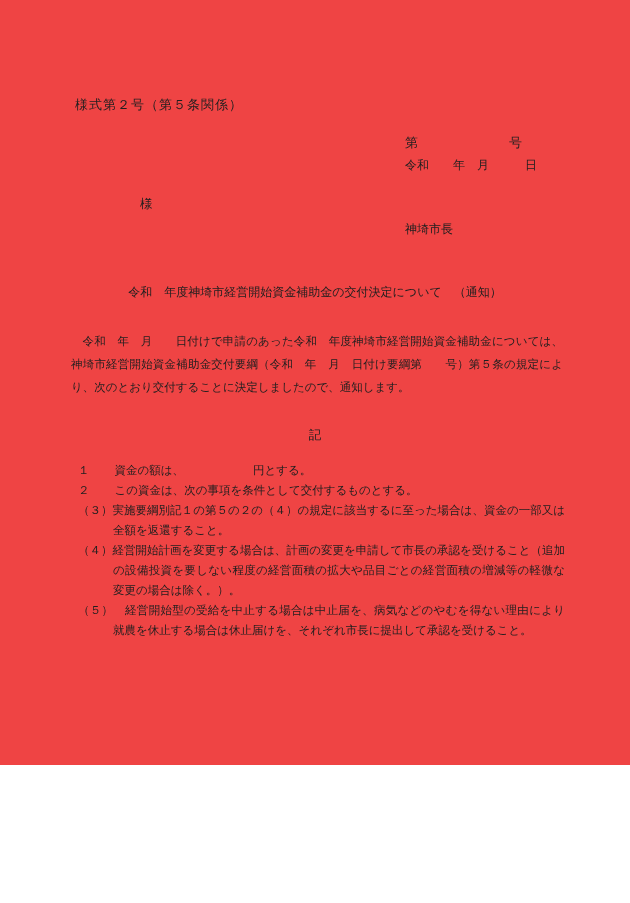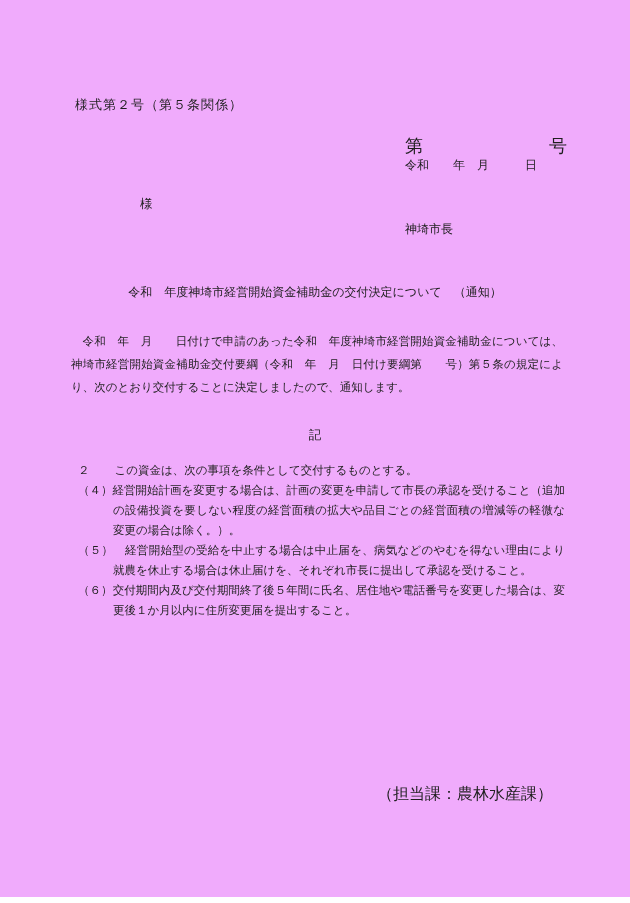--- a/index.html
+++ b/index.html
@@ -1,28 +1,28 @@
 <!DOCTYPE html>
 <html><head>
 <meta charset="utf-8">
 <style>
   * { margin: 0; padding: 0; box-sizing: border-box; }
   html, body { background: #ffffff; }
   .page {
     position: relative;
     width: 630px;
-    height: 897px;
-    background: #f0abfc;
+    height: 765px;
+    background: #ef4444;
     color: #1f1f1f;
     font-family: "Liberation Serif", "DejaVu Serif", serif;
     font-size: 11.5px;
     overflow: hidden;
   }
   .form-label   { position: absolute; top: 96px;  left: 75px; font-size: 13px; letter-spacing: 1px; }
-  .doc-number   { position: absolute; top: 134px; left: 405px; font-size: 18px; }
+  .doc-number   { position: absolute; top: 134px; left: 405px; font-size: 13px; }
   .date-line    { position: absolute; top: 157px; left: 405px; font-size: 12px; }
   .addressee    { position: absolute; top: 196px; left: 140px; font-size: 12.5px; }
   .sender       { position: absolute; top: 221px; left: 405px; font-size: 12px; }
   .doc-title    { position: absolute; top: 284px; left: 0; width: 630px; text-align: center; font-size: 12px; }
   .body-par     {
     position: absolute; top: 330px; left: 71px; width: 492px;
     line-height: 23px; text-indent: 1em; text-align: justify;
     overflow-wrap: break-word;
   }
   .record-head  { position: absolute; top: 427px; left: 0; width: 630px; text-align: center; font-size: 12.5px; }
@@ -48,29 +48,30 @@
   <div class="sender">神埼市長</div>
 
   <div class="doc-title">令和　年度神埼市経営開始資金補助金の交付決定について　（通知）</div>
 
   <div class="body-par">令和　年　月　　日付けで申請のあった令和　年度神埼市経営開始資金補助金については、神埼市経営開始資金補助金交付要綱（令和　年　月　日付け要綱第　　号）第５条の規定により、次のとおり交付することに決定しましたので、通知します。</div>
 
   <div class="record-head">記</div>
 
   <div class="list-block">
 
+    <div class="item"><span class="item-no">１</span><span>資金の額は、　　　　　　円とする。</span></div>
 
     <div class="item"><span class="item-no">２</span><span>この資金は、次の事項を条件として交付するものとする。</span></div>
 
 
 
+    <div class="sub-item"><span>（３）</span><span>実施要綱別記１の第５の２の（４）の規定に該当するに至った場合は、資金の一部又は全額を返還すること。</span></div>
 
     <div class="sub-item"><span>（４）</span><span>経営開始計画を変更する場合は、計画の変更を申請して市長の承認を受けること（追加の設備投資を要しない程度の経営面積の拡大や品目ごとの経営面積の増減等の軽微な変更の場合は除く。）。</span></div>
 
     <div class="sub-item"><span>（５）</span><span>　経営開始型の受給を中止する場合は中止届を、病気などのやむを得ない理由により就農を休止する場合は休止届けを、それぞれ市長に提出して承認を受けること。</span></div>
 
-    <div class="sub-item"><span>（６）</span><span>交付期間内及び交付期間終了後５年間に氏名、居住地や電話番号を変更した場合は、変更後１か月以内に住所変更届を提出すること。</span></div>
 
   </div>
 
   <div class="contact-note">（担当課：農林水産課）</div>
 
 </div>
 
 </body></html>

